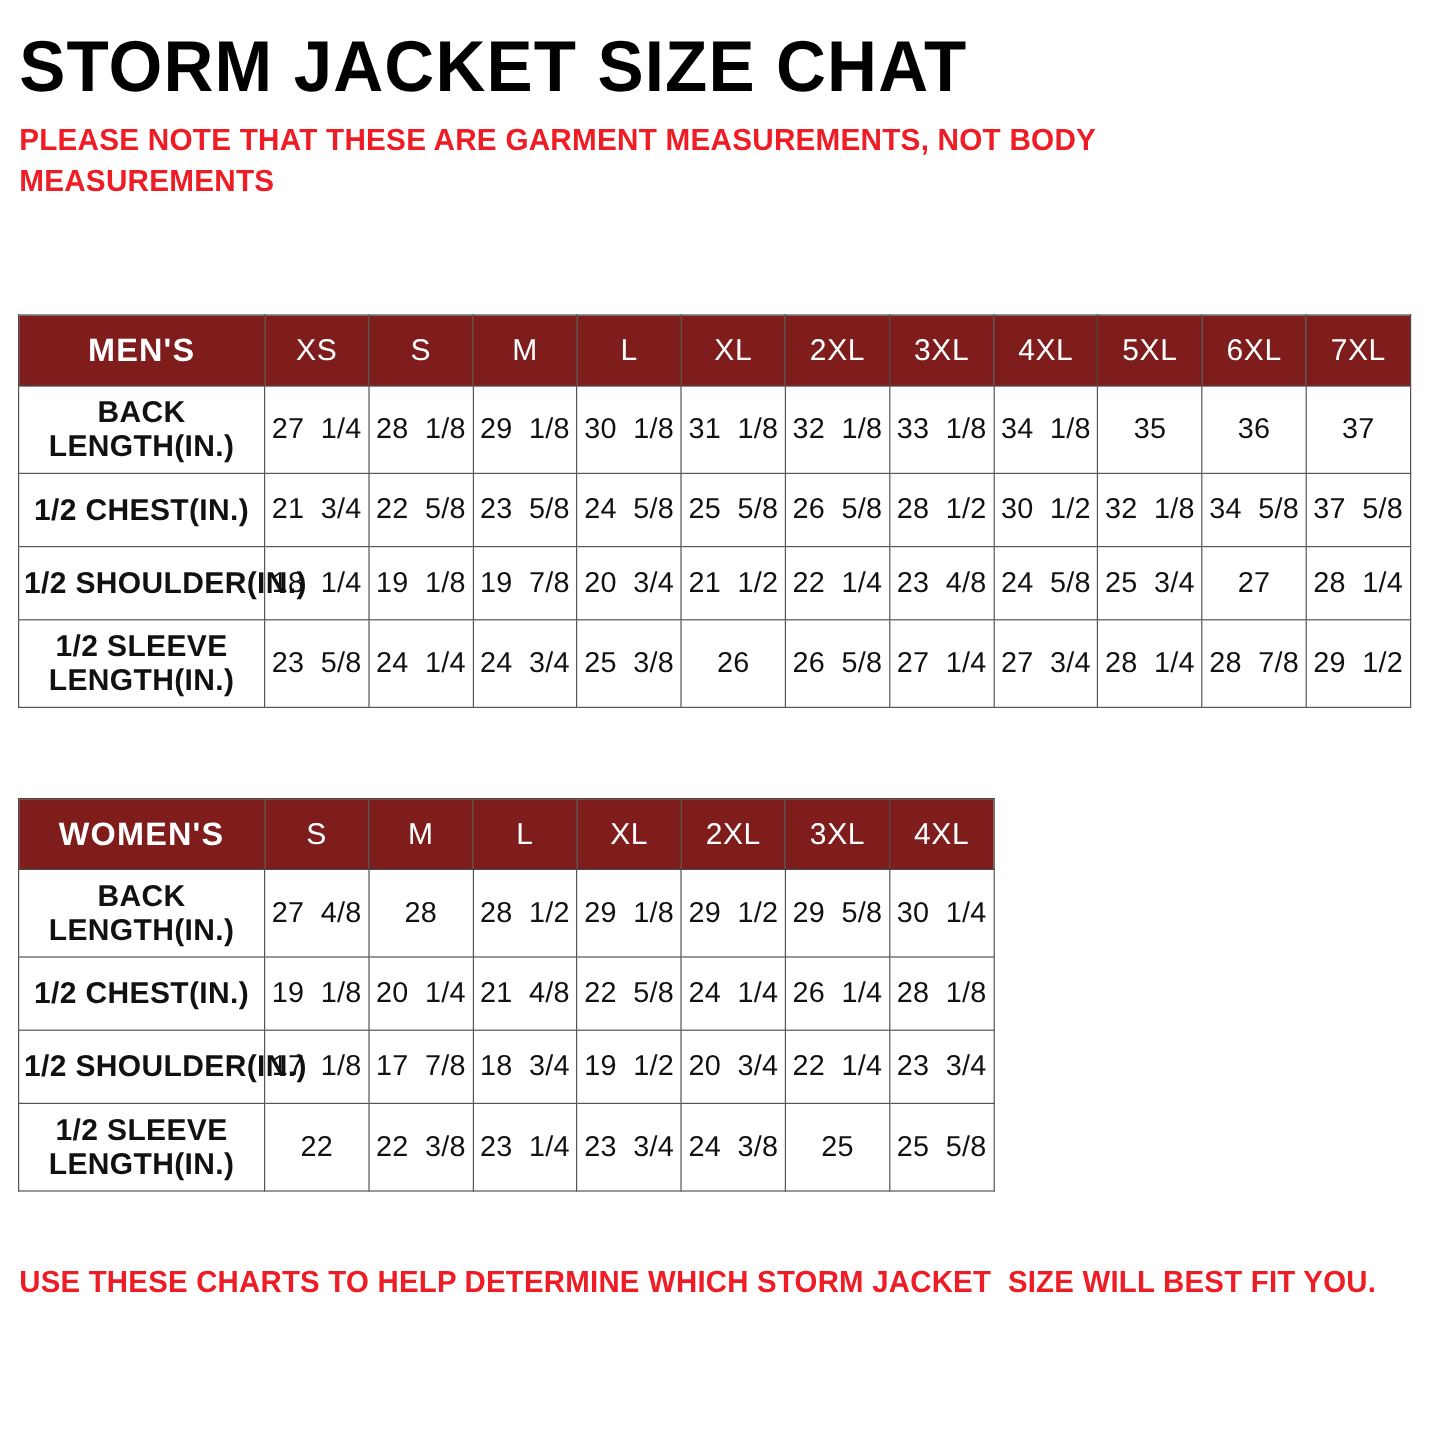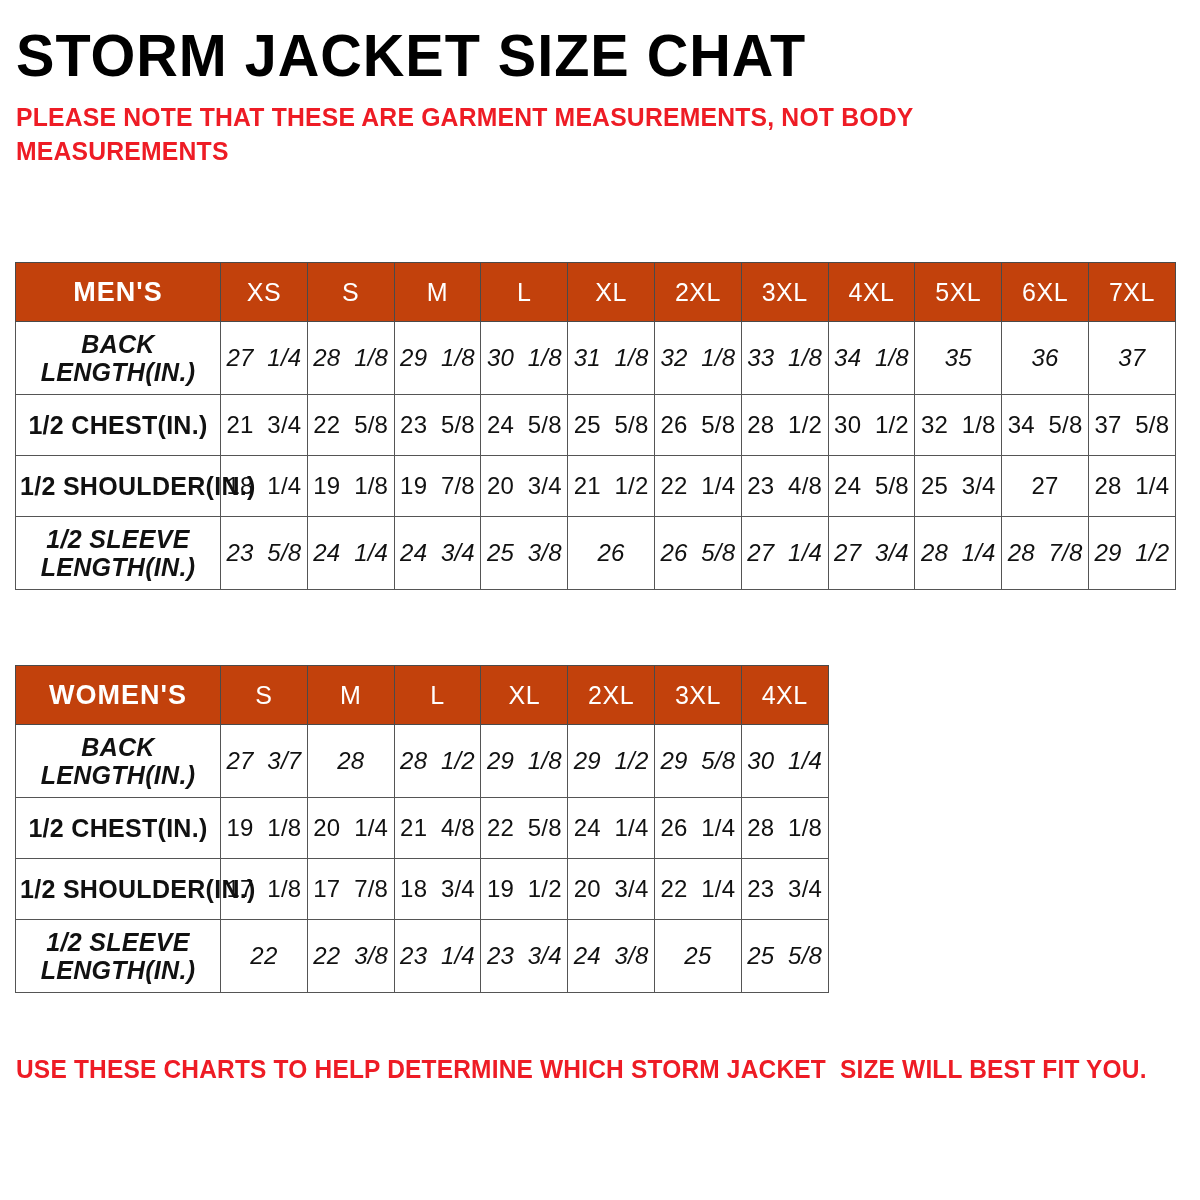--- a/index.html
+++ b/index.html
@@ -78,21 +78,21 @@
   .size-table td,
   .size-table th {
     border: 1px solid #555555;
     text-align: center;
     vertical-align: middle;
     padding: 0;
     font-weight: normal;
   }
 
   .size-table thead th {
-    background: #c2410c;
+    background: #7f1d1d;
     color: #ffffff;
     font-size: 25px;
     height: 58px;
     border-color: #4a4a4a;
     letter-spacing: 0.5px;
   }
 
   .size-table thead th.rowhead {
     font-weight: bold;
     font-size: 27px;
@@ -114,21 +114,20 @@
   }
 
   .size-table tbody td.rowhead .l1,
   .size-table tbody td.rowhead .l2 {
     display: block;
     white-space: nowrap;
   }
 
   .size-table tbody tr.tall td {
     height: 68px;
-    font-style: italic;
   }
 
   .val {
     white-space: pre;
     letter-spacing: 0.2px;
   }
 
   
   #mens-table {
     position: absolute;
@@ -282,21 +281,21 @@
           <th>3XL</th>
           <th>4XL</th>
         </tr>
       </thead>
     <tbody>
         <tr class="tall">
           <td class="rowhead">
             <span class="l1">BACK</span>
             <span class="l2">LENGTH(IN.)</span>
           </td>
-          <td><span class="val">27  3/7</span></td>
+          <td><span class="val">27  4/8</span></td>
           <td><span class="val">28</span></td>
           <td><span class="val">28  1/2</span></td>
           <td><span class="val">29  1/8</span></td>
           <td><span class="val">29  1/2</span></td>
           <td><span class="val">29  5/8</span></td>
           <td><span class="val">30  1/4</span></td>
         </tr>
         <tr>
           <td class="rowhead">
             <span class="l1">1/2  CHEST(IN.)</span>

